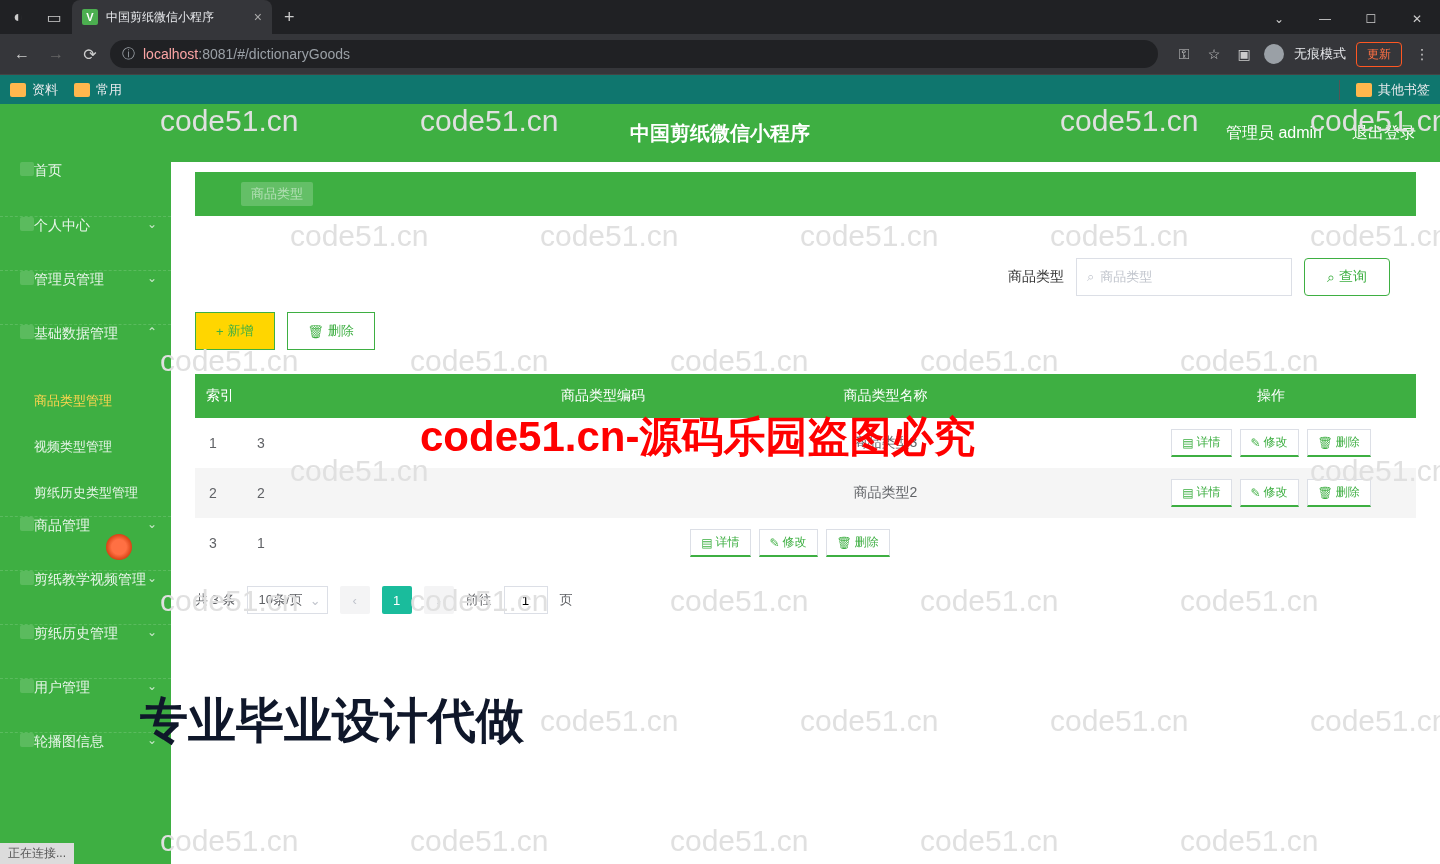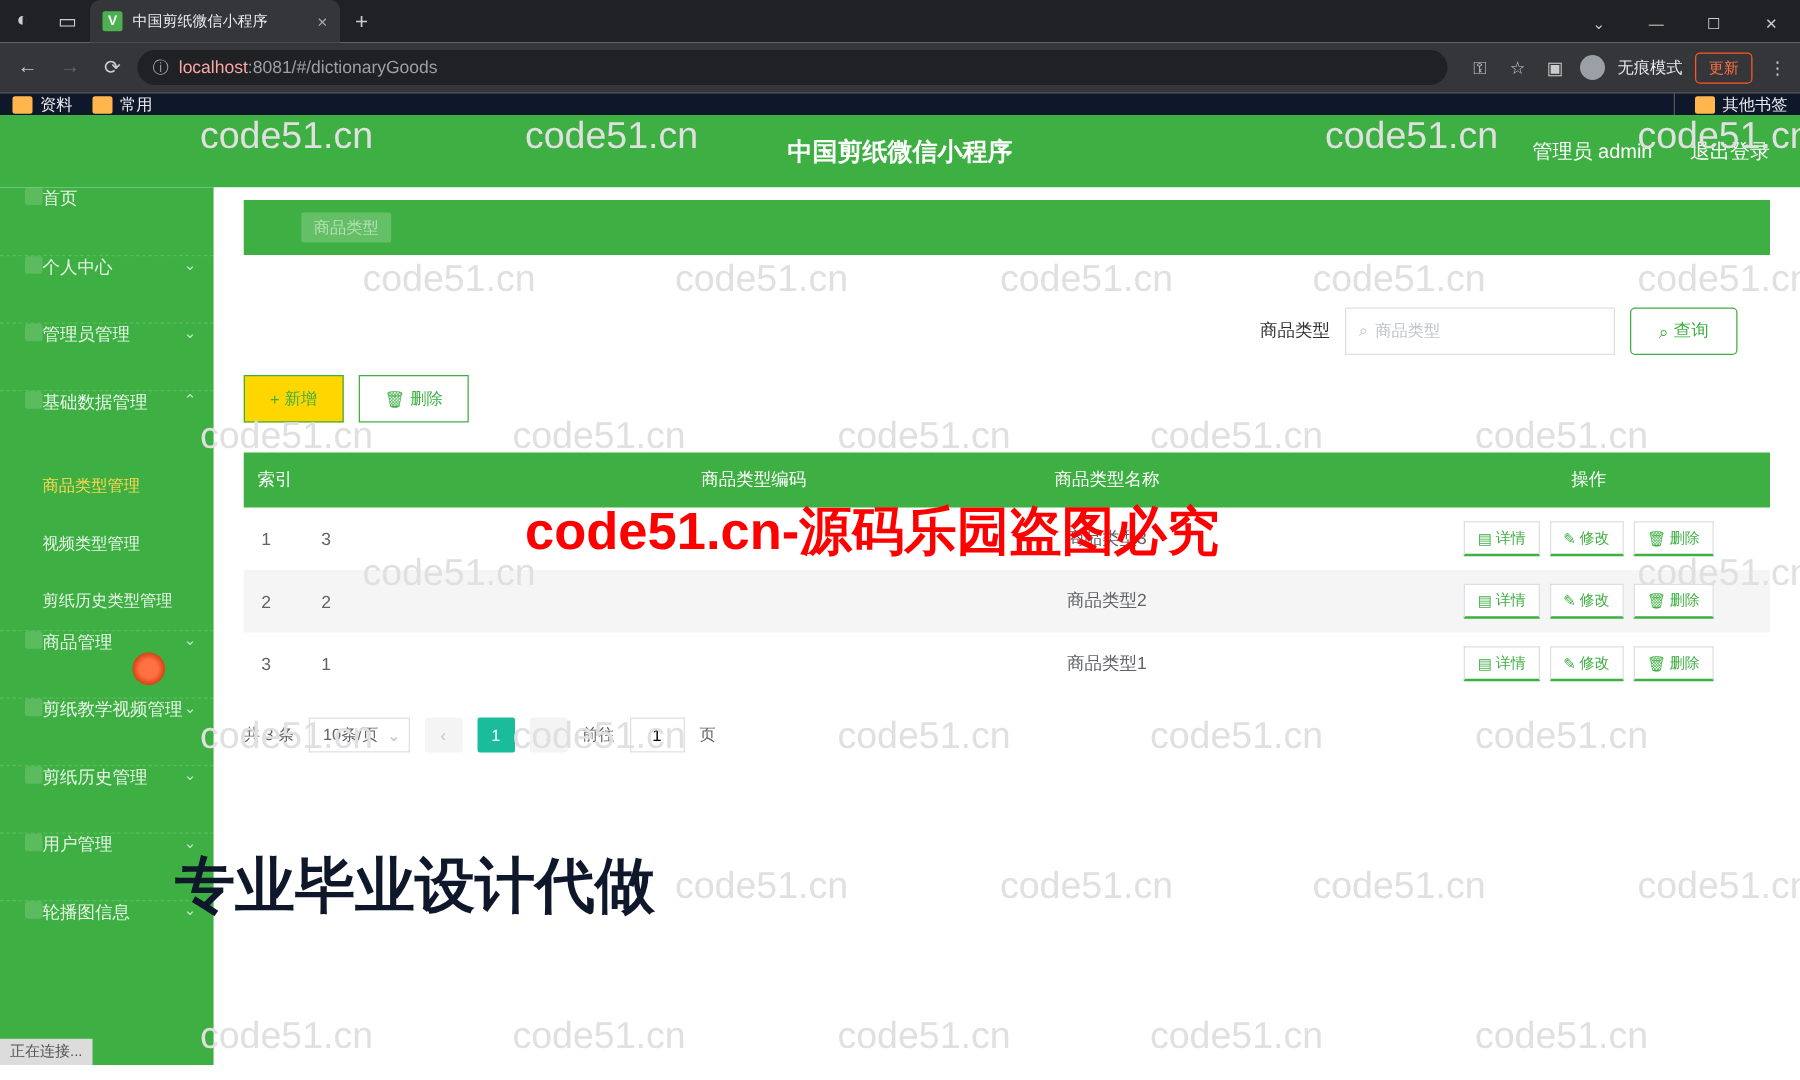--- a/index.html
+++ b/index.html
@@ -23,21 +23,21 @@
 .addr-bar { flex:1; height:28px; background:#202124; border-radius:14px; display:flex; align-items:center; padding:0 12px; gap:8px; }
 .addr-info { color:#9aa0a6; font-size:13px; }
 .addr-host { color:#fca5a5; font-size:14px; }
 .addr-path { color:#9aa0a6; font-size:14px; }
 .tb-right { display:flex; align-items:center; gap:10px; margin-left:10px; }
 .tb-icon { width:20px; height:20px; color:#ccc; cursor:pointer; display:flex; align-items:center; justify-content:center; font-size:14px; }
 .incognito-icon { width:20px; height:20px; background:#9aa0a6; border-radius:50%; }
 .incognito-text { color:#e8eaed; font-size:13px; }
 .update-btn { border:1px solid #ff5722; color:#ff7043; padding:3px 10px; border-radius:4px; font-size:12px; cursor:pointer; }
 
-.bookmarks-bar { height:18px; background:#0f172a; border-top:1px solid #444; display:flex; align-items:center; padding:0 10px; gap:16px; }
+.bookmarks-bar { height:30px; background:#0f766e; border-top:1px solid #444; display:flex; align-items:center; padding:0 10px; gap:16px; }
 .bookmark { display:flex; align-items:center; gap:6px; color:#e8eaed; font-size:13px; cursor:pointer; }
 .bookmark-icon { width:16px; height:14px; background:#ffb74d; border-radius:2px; }
 .bm-sep { margin-left:auto; height:20px; width:1px; background:#555; }
 .bm-other { display:flex; align-items:center; gap:6px; color:#e8eaed; font-size:13px; cursor:pointer; }
 
 
 .app { position:relative; height:760px; }
 .app-header { height:58px; background:#3eaf42; display:flex; align-items:center; justify-content:center; position:relative; }
 .app-title { color:#fff; font-size:20px; font-weight:600; }
 .app-header-right { position:absolute; right:24px; display:flex; gap:30px; color:#fff; font-size:16px; }
@@ -285,21 +285,20 @@
               </div>
             <div class="op-btn">
                 <span>🗑</span>
                 <span>删除</span>
               </div>
           </div>
         </div>
         <div class="trow">
           <div class="td-idx">3</div>
           <div class="td-code">1</div>
-          <div class="td-name">商品类型1</div>
           <div class="td-ops">
             <div class="op-btn">
                 <span>▤</span>
                 <span>详情</span>
               </div>
             <div class="op-btn">
                 <span>✎</span>
                 <span>修改</span>
               </div>
             <div class="op-btn">

